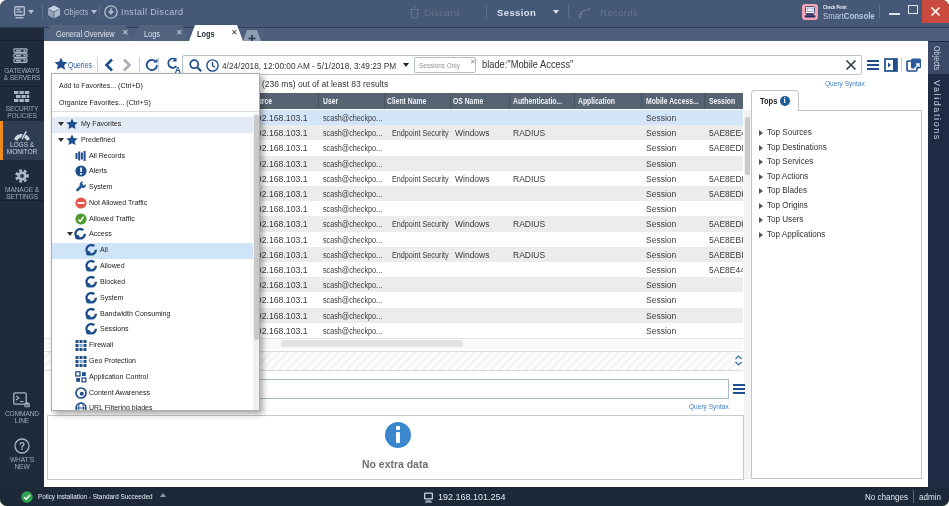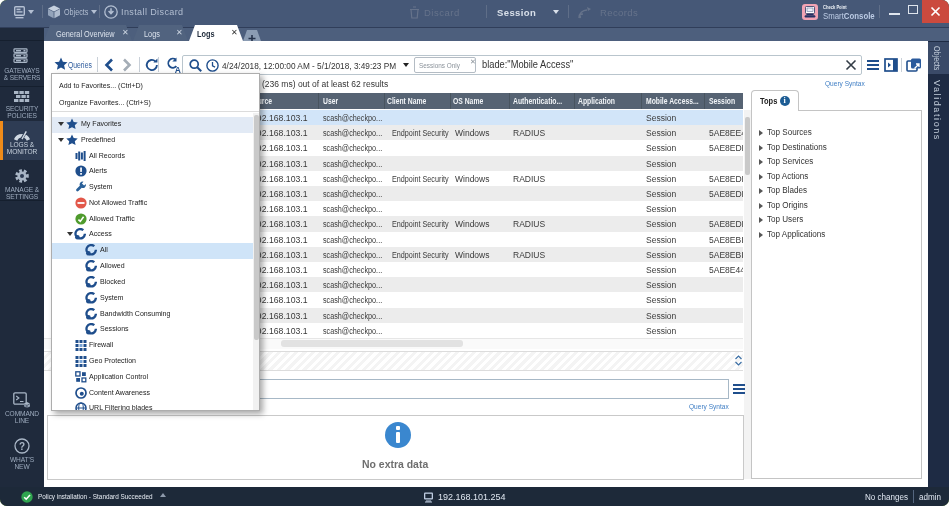--- a/index.html
+++ b/index.html
@@ -181,21 +181,21 @@
         <rect x="9" y="1" width="4" height="12" fill="#1f4e8c"></rect>
         <path d="M4 4.5l3 2.5-3 2.5z" fill="#1f4e8c"></path>
       </svg>
   <div class="abs" style="left:857px;top:17px;width:1px;height:14px;background:#c9d0d8"></div>
   <svg class="abs" style="left:862px;top:16px" width="16" height="16" viewBox="0 0 16 16">
         <rect x="1" y="4" width="10" height="10" rx="1" fill="none" stroke="#1f4e8c" stroke-width="1.6"></rect>
         <rect x="5" y="1.5" width="10" height="10" rx="1.5" fill="#2a5a9c"></rect>
         <path d="M8.5 11.5l4.5-4.5M13 10V7h-3" stroke="#fff" stroke-width="1.3" fill="none"></path>
       </svg>
 
-  <div class="abs" style="left:218px;top:38px;font-size:8.5px;color:#333;white-space:nowrap">(236 ms) out of at least 62 results</div>
+  <div class="abs" style="left:218px;top:38px;font-size:8.5px;color:#333;white-space:nowrap">(236 ms) out of at least 83 results</div>
   <div class="link" style="left:781px;top:38px">Query Syntax</div>
 
   <div class="thead">
     <span class="thcell" style="left:197px">Source</span>
     <span class="thcell" style="left:271px">User</span>
     <span class="thcell" style="left:335px">Client Name</span>
     <span class="thcell" style="left:401px">OS Name</span>
     <span class="thcell" style="left:461px">Authenticatio...</span>
     <span class="thcell" style="left:526px">Application</span>
     <span class="thcell" style="left:594px">Mobile Access...</span>

